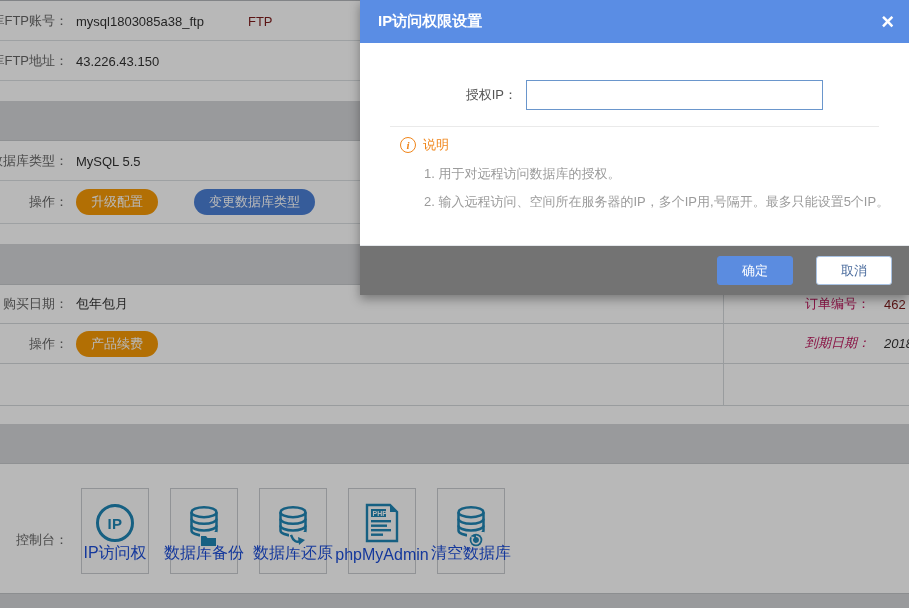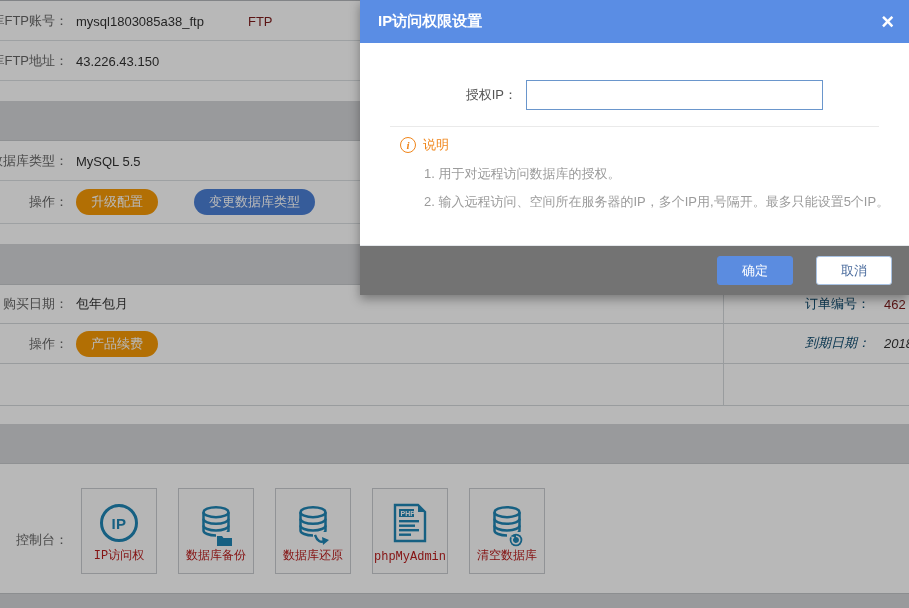--- a/index.html
+++ b/index.html
@@ -35,32 +35,32 @@
   .c-left  { position:absolute; left:0; top:0; width:723px; }
   .c-right { position:absolute; left:723px; top:0; width:186px; }
   .c-div   { position:absolute; background:#d5d8db; }
   .c-div.h { left:0; width:909px; height:1px; }
   .c-div.v { left:723px; top:0; width:1px; height:120px; }
   .crow { position:relative; height:38px; }
   .crow.r2 { height:40px; }
   .crow.r3 { height:42px; }
   .rrow { position:relative; height:38px; display:flex; align-items:center; }
   .rrow.r2 { height:40px;font-style:italic; }
-  .rlbl { width:147px; text-align:right; color:#0c4a6e; flex:none; white-space:nowrap; }
+  .rlbl { width:147px; text-align:right; color:#be185d; flex:none; white-space:nowrap; }
   .rval { margin-left:14px; white-space:nowrap; }
   
   .cards { position:absolute; left:81px; top:24px; display:flex; gap:21px; }
   .card {
-    width:76px; height:86px; border:1px solid #c9ccd0; background:#fdfdfd;
+    width:68px; height:86px; border:1px solid #c9ccd0; background:#fdfdfd;
     display:flex; flex-direction:column; align-items:center; justify-content:flex-end;
     padding-bottom:9px; cursor:pointer; position:relative;
   }
   .card-icon { position:absolute; top:12px; left:0; width:100%; height:44px;
                display:flex; align-items:center; justify-content:center; }
-  .card-label { color:#b91c1c; font-size:12px; white-space:nowrap;font-family:Liberation Mono, monospace; }
+  .card-label { color:#1d4ed8; font-size:16px; white-space:nowrap; }
   .ip-circle {
     width:38px; height:38px; border:3px solid #1f85b5; border-radius:50%;
     display:flex; align-items:center; justify-content:center;
     color:#1f85b5; font-weight:bold; font-size:15px; letter-spacing:0.5px;
   }
   .badge {
     position:absolute; right:20px; bottom:-2px; width:17px; height:15px;
     background:#fdfdfd; display:flex; align-items:center; justify-content:center;
   }
   

